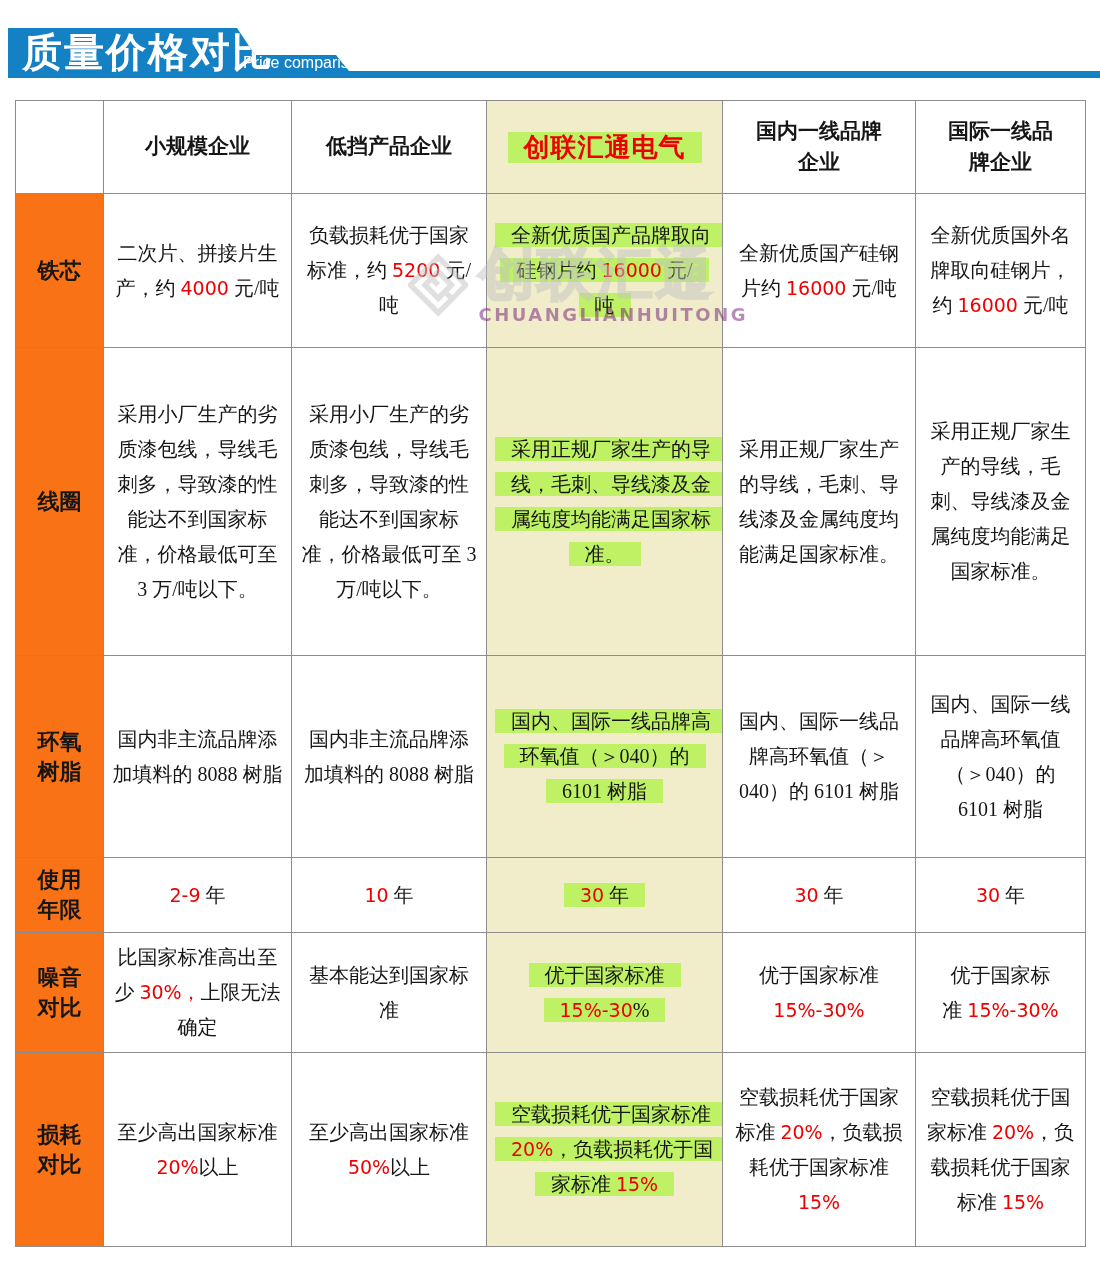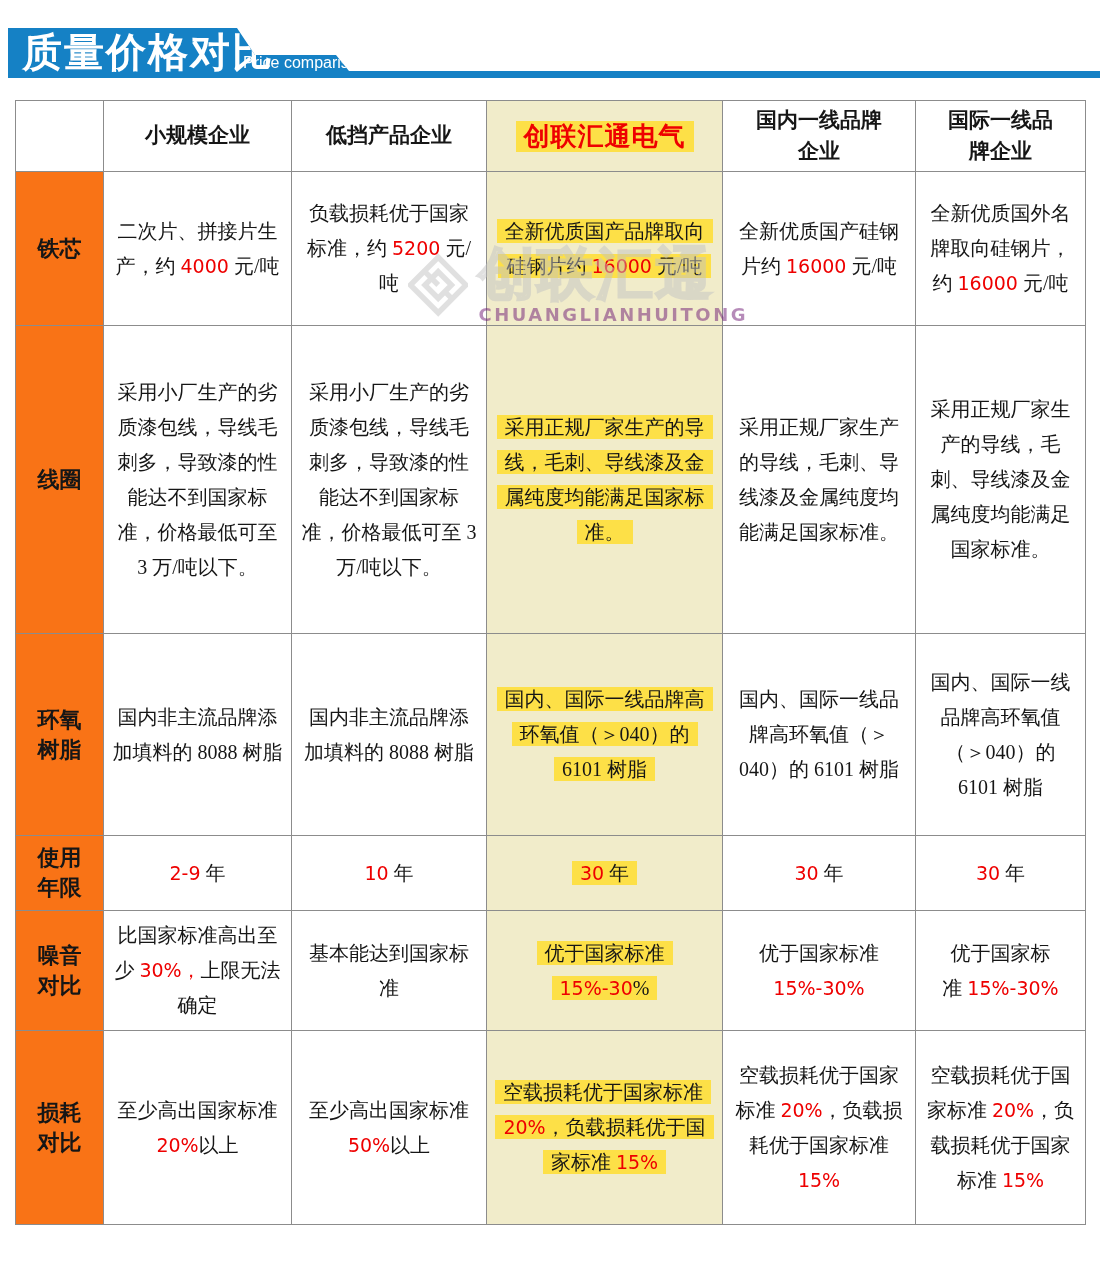--- a/index.html
+++ b/index.html
@@ -29,21 +29,21 @@
   table.cmp th,table.cmp td{
     border:1px solid #8c8c8c;text-align:center;vertical-align:middle;
     padding:2px 8px;overflow:hidden;
   }
   th.col-head{font-size:21px;font-weight:700;line-height:1.5;}
   th.row-label{font-size:22px;font-weight:700;line-height:1.35;white-space:pre-line;background:#f97316;}
   td.body-cell{font-size:20px;line-height:1.75;background:#fff;}
   .brand{background:#f1ecca !important;}
   .cell-text{white-space:pre-line;}
   .brand .cell-text{
-    background:#fde047;padding:1px 8px;
+    background:#bef264;padding:1px 16px;
     -webkit-box-decoration-break:clone;box-decoration-break:clone;
   }
   .seg{color:#161616;}
   .seg.red{color:#ee0000;font-family:"DejaVu Sans","Liberation Sans",sans-serif;font-size:0.95em;}
   th.col-head .brand-name{color:#ee0000;font-size:26px;letter-spacing:1px;}
   
   .watermark{
     position:absolute;left:408px;top:232px;width:340px;height:105px;
     display:flex;align-items:center;gap:10px;
     opacity:.5;pointer-events:none;z-index:6;
@@ -71,21 +71,21 @@
   <table class="cmp">
     <colgroup>
         <col style="width: 88px;">
         <col style="width: 188px;">
         <col style="width: 195px;">
         <col style="width: 236px;">
         <col style="width: 193px;">
         <col style="width: 170px;">
       </colgroup>
     <thead>
-        <tr style="height: 71px;">
+        <tr style="height: 93px;">
           <th class="col-head"></th>
           <th class="col-head"><span class="cell-text">小规模企业</span></th>
           <th class="col-head"><span class="cell-text">低挡产品企业</span></th>
           <th class="col-head brand"><span class="cell-text brand-name">创联汇通电气</span></th>
           <th class="col-head"><span class="cell-text">国内一线品牌
 企业</span></th>
           <th class="col-head"><span class="cell-text">国际一线品
 牌企业</span></th>
         </tr>
       </thead>

